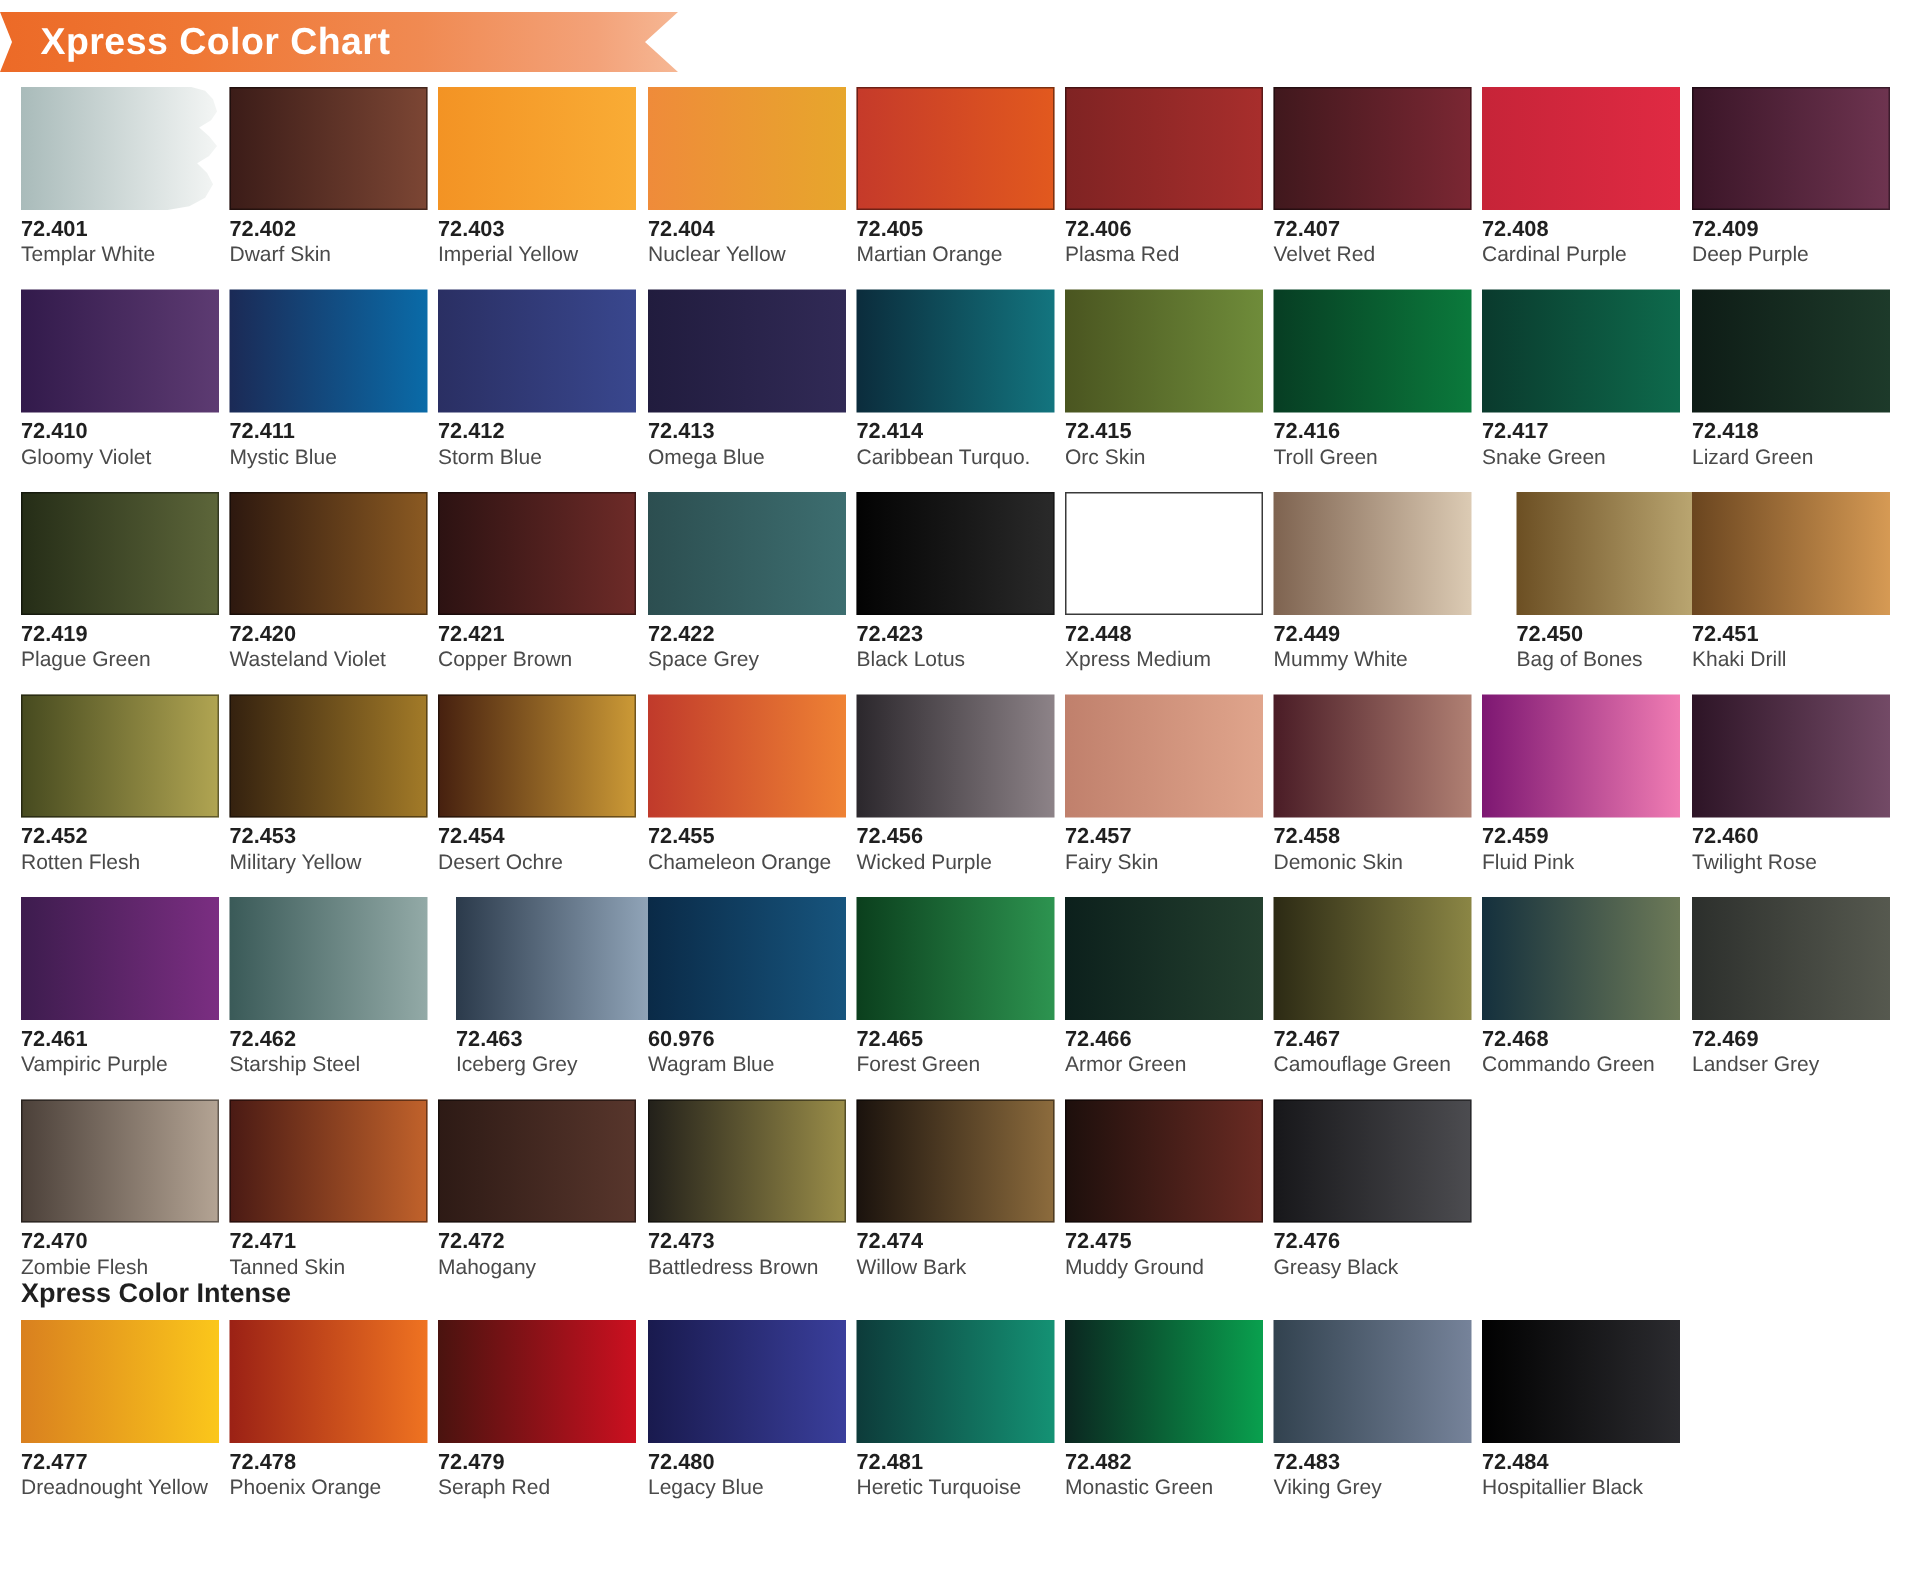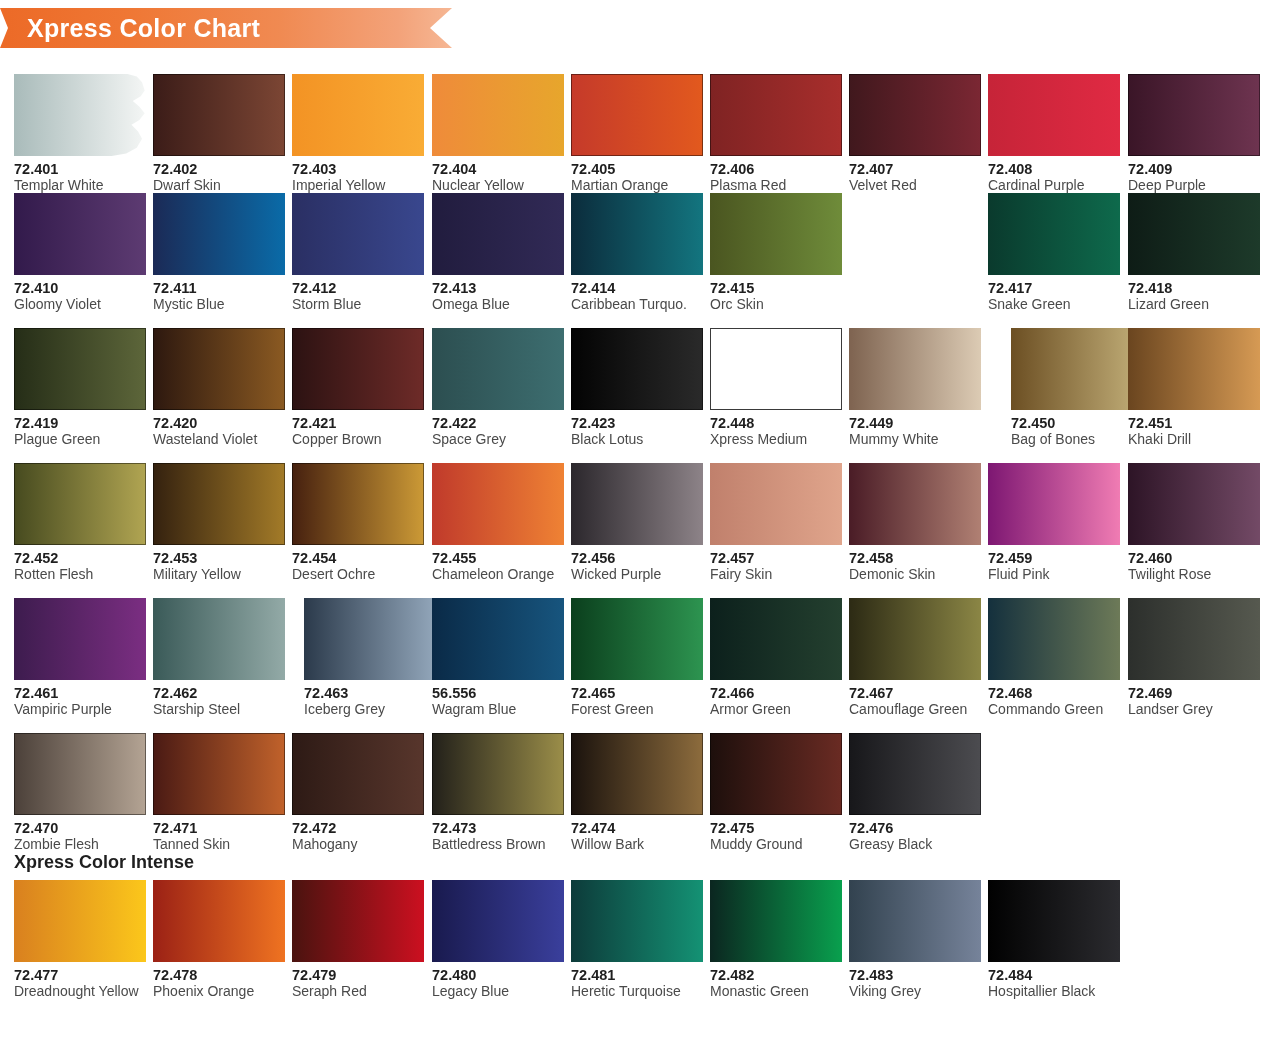--- a/index.html
+++ b/index.html
@@ -81,21 +81,21 @@
 <body>
 
 <div id="root">
 
   <div class="ribbon-wrap">
     <div class="ribbon"></div>
     <div class="ribbon-title">Xpress Color Chart</div>
   </div>
 
   <div class="rows" id="rows">
-      <div class="row" style="top: 58px; height: 135px; margin-top: 16px;">
+      <div class="row" style="top: 58px; height: 135px;">
         <div class="cell" style="left: 0px;">
           <div class="swatch brush">
             <div class="fill" style="background: linear-gradient(90deg, rgb(169, 187, 186) 0%, rgb(244, 246, 245) 100%);"></div>
           </div>
           <div class="code">72.401</div>
           <div class="cname">Templar White</div>
         </div>
         <div class="cell" style="left: 139px;">
           <div class="swatch bordered">
             <div class="fill" style="background: linear-gradient(90deg, rgb(59, 28, 24) 0%, rgb(124, 70, 52) 100%);"></div>
@@ -189,20 +189,27 @@
           <div class="code">72.414</div>
           <div class="cname">Caribbean Turquo.</div>
         </div>
         <div class="cell" style="left: 696px;">
           <div class="swatch ">
             <div class="fill" style="background: linear-gradient(90deg, rgb(74, 85, 32) 0%, rgb(111, 140, 58) 100%);"></div>
           </div>
           <div class="code">72.415</div>
           <div class="cname">Orc Skin</div>
         </div>
+        <div class="cell" style="left: 835px;">
+          <div class="swatch ">
+            <div class="fill" style="background: linear-gradient(90deg, rgb(7, 61, 35) 0%, rgb(11, 122, 60) 100%);"></div>
+          </div>
+          <div class="code">72.416</div>
+          <div class="cname">Troll Green</div>
+        </div>
         <div class="cell" style="left: 974px;">
           <div class="swatch ">
             <div class="fill" style="background: linear-gradient(90deg, rgb(10, 58, 45) 0%, rgb(14, 106, 76) 100%);"></div>
           </div>
           <div class="code">72.417</div>
           <div class="cname">Snake Green</div>
         </div>
         <div class="cell" style="left: 1114px;">
           <div class="swatch ">
             <div class="fill" style="background: linear-gradient(90deg, rgb(14, 28, 22) 0%, rgb(29, 58, 42) 100%);"></div>
@@ -360,21 +367,21 @@
           <div class="swatch ">
             <div class="fill" style="background: linear-gradient(90deg, rgb(43, 58, 75) 0%, rgb(147, 167, 187) 100%);"></div>
           </div>
           <div class="code">72.463</div>
           <div class="cname">Iceberg Grey</div>
         </div>
         <div class="cell" style="left: 418px;">
           <div class="swatch ">
             <div class="fill" style="background: linear-gradient(90deg, rgb(10, 42, 71) 0%, rgb(23, 85, 126) 100%);"></div>
           </div>
-          <div class="code">56.556</div>
+          <div class="code">60.976</div>
           <div class="cname">Wagram Blue</div>
         </div>
         <div class="cell" style="left: 557px;">
           <div class="swatch ">
             <div class="fill" style="background: linear-gradient(90deg, rgb(11, 63, 29) 0%, rgb(45, 148, 80) 100%);"></div>
           </div>
           <div class="code">72.465</div>
           <div class="cname">Forest Green</div>
         </div>
         <div class="cell" style="left: 696px;">

